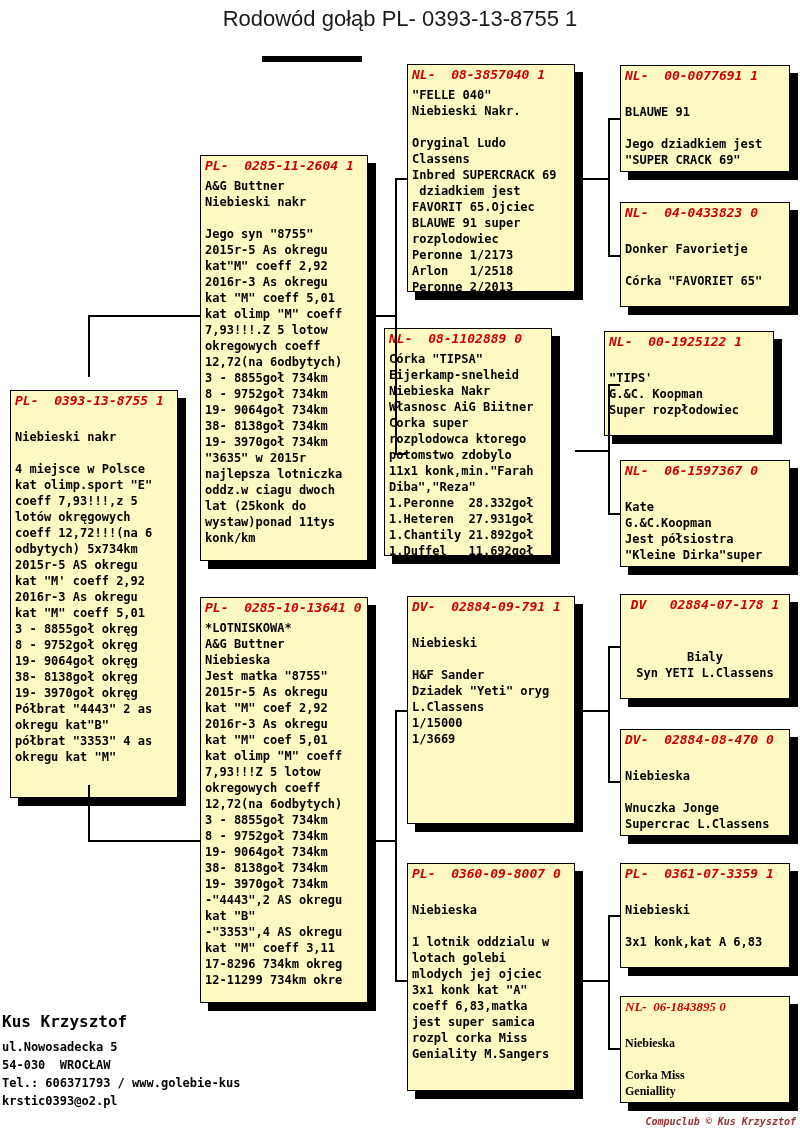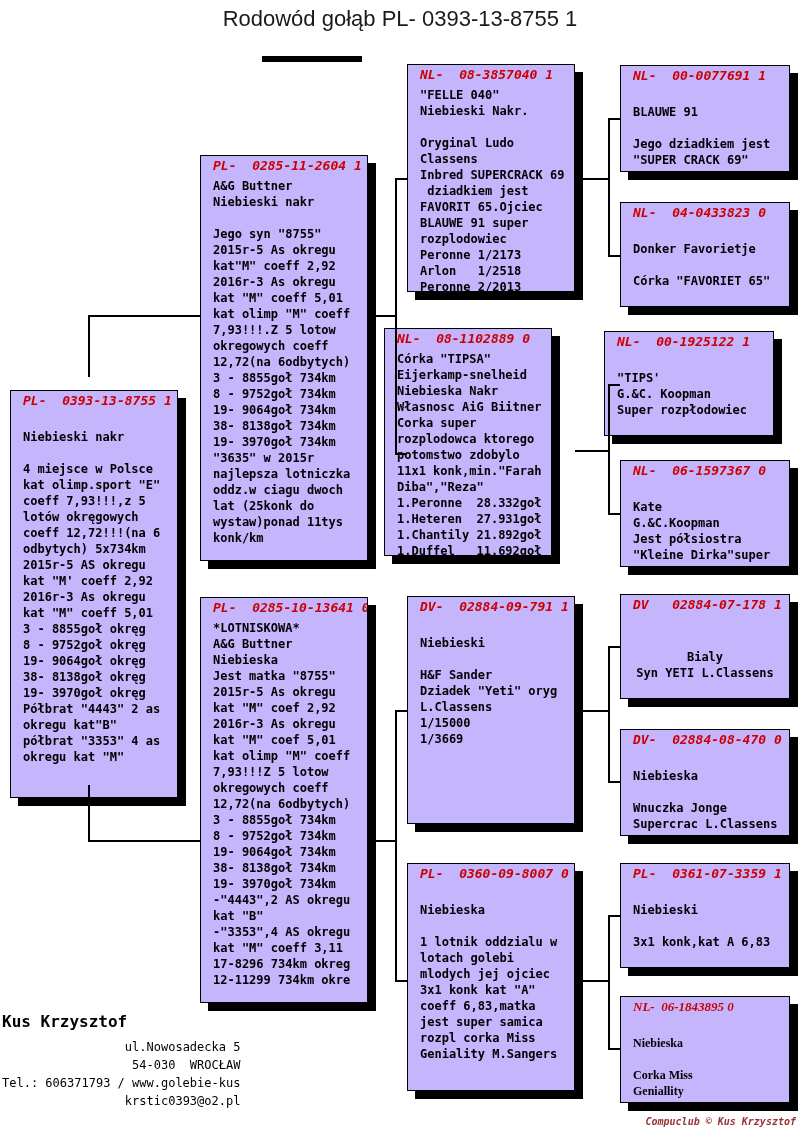--- a/index.html
+++ b/index.html
@@ -6,39 +6,39 @@
   .page{
     position:relative;width:800px;height:1148px;background:#ffffff;
     font-family:"DejaVu Sans Mono","Liberation Mono",monospace;overflow:hidden;
   }
   .title{
     position:absolute;top:6px;left:0;width:100%;text-align:center;
     font-family:"Liberation Sans","DejaVu Sans",sans-serif;
     font-size:22px;color:#1a1a1a;letter-spacing:0px;
   }
   .pbox{
-    position:absolute;background:#c4b5fd;border:1px solid #000;
+    position:absolute;background:#fef9c3;border:1px solid #000;
     box-shadow:8px 8px 0 #000;box-sizing:border-box;
-    padding:2px 12px;overflow:hidden;
+    padding:2px 4px;overflow:hidden;
   }
   .ring{
     display:block;font-style:italic;font-weight:bold;font-size:13px;
     line-height:16px;color:#cc0000;white-space:pre;margin-bottom:4px;
   }
   .btext{
     font-size:12px;font-weight:bold;line-height:16px;color:#000;white-space:pre;
   }
   .hline,.vline{position:absolute;background:#000;}
   .topbar{position:absolute;left:262px;top:56px;width:100px;height:6px;background:#000;}
   .breeder{
     position:absolute;left:2px;top:1012px;font-size:16px;font-weight:bold;color:#000;
   }
   .addr{
-    position:absolute;left:2px;top:1038px;font-size:12px;font-weight:normal;
-    line-height:18px;color:#000;white-space:pre;text-align:right;
+    position:absolute;left:2px;top:1038px;font-size:12px;font-weight:bold;
+    line-height:18px;color:#000;white-space:pre;
   }
   .credit{
     position:absolute;right:4px;top:1116px;font-size:10px;font-weight:bold;
     font-style:italic;color:#993333;white-space:pre;text-align:center;
   }
 </style>
 </head>
 <body>
 
 <div class="page">

